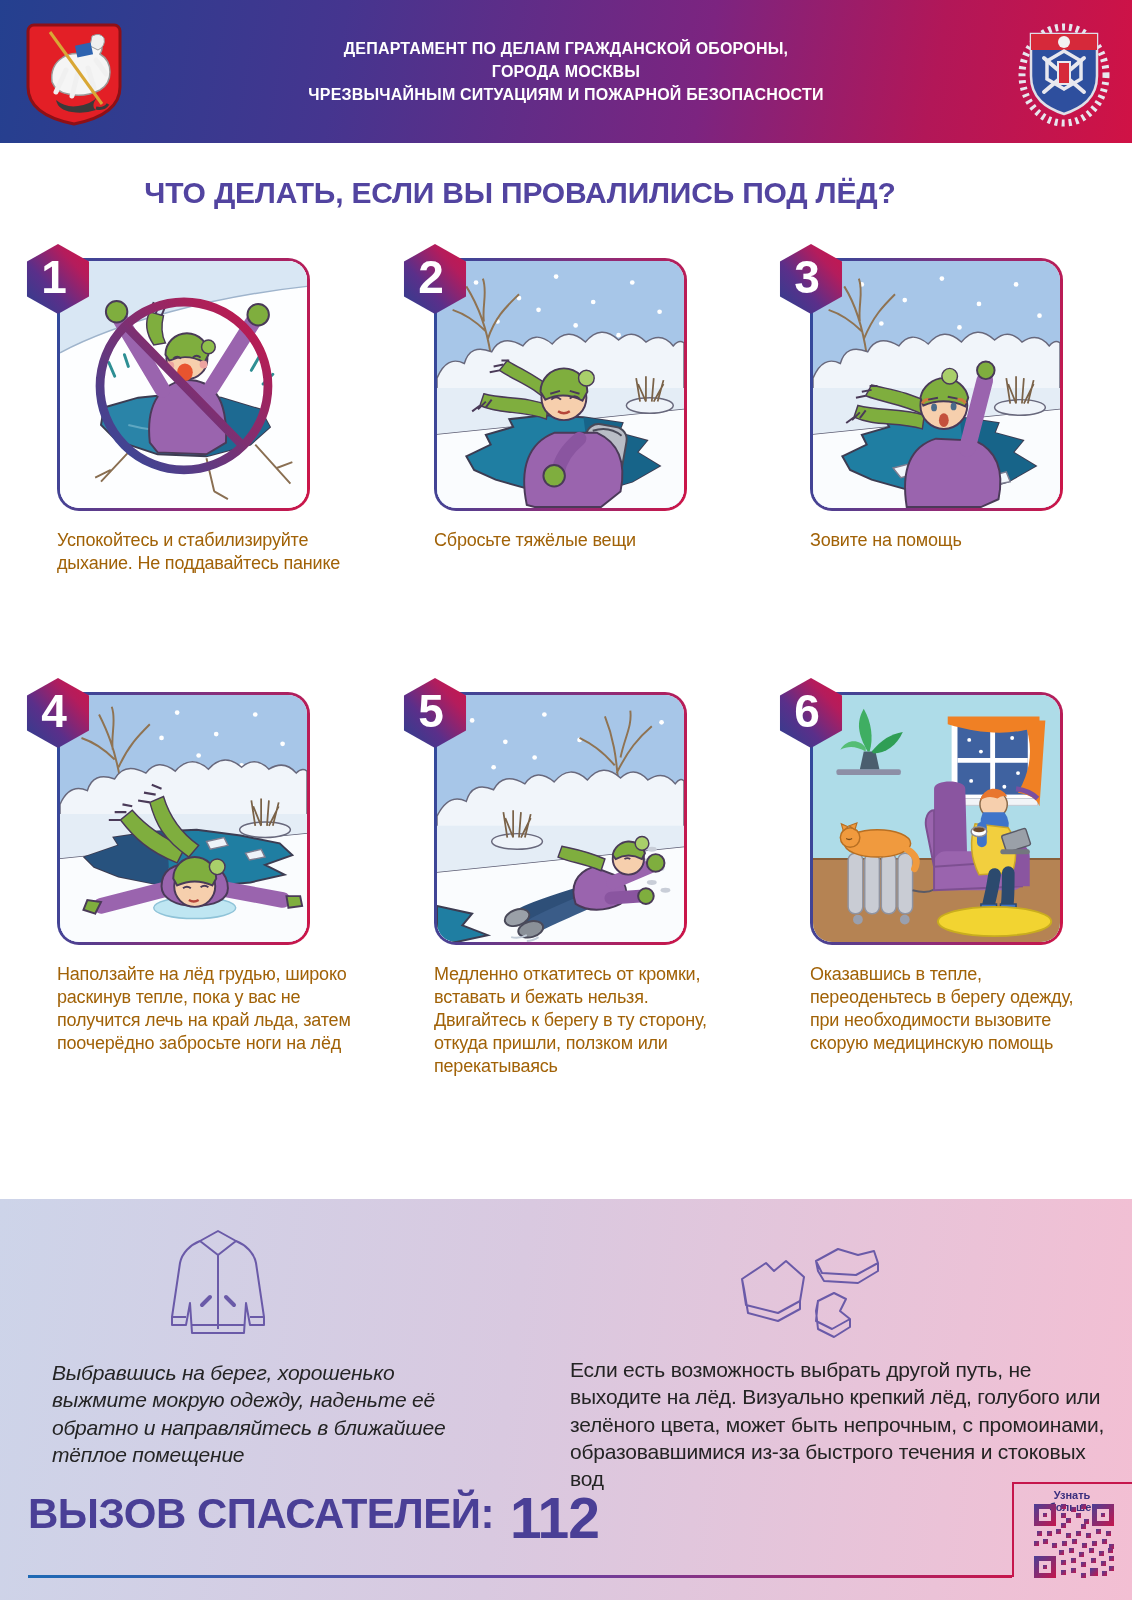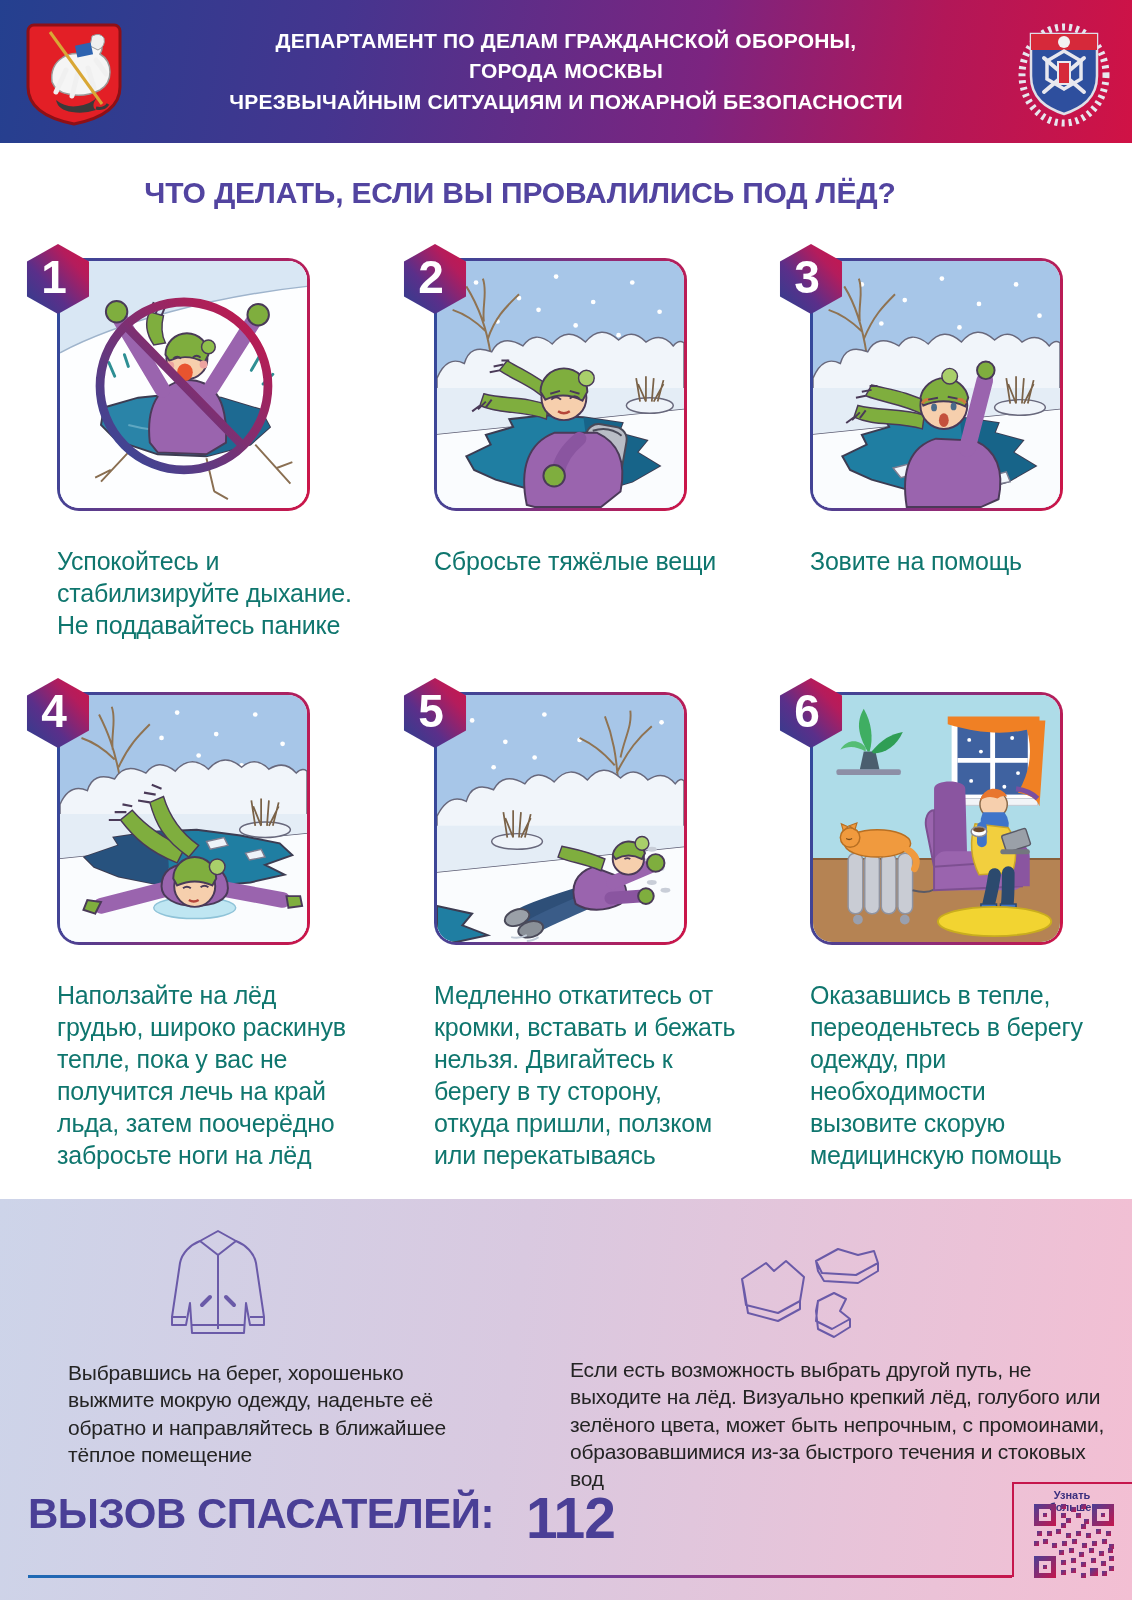--- a/index.html
+++ b/index.html
@@ -8,21 +8,21 @@
     position:relative; width:1132px; height:1600px; overflow:hidden;
     background:#ffffff; font-family:"Liberation Sans", sans-serif;
   }
 
   
   .header {
     position:absolute; left:0; top:0; width:1132px; height:143px;
     background:linear-gradient(100deg,#24408f 0%,#45358f 30%,#7c2480 62%,#b21758 82%,#d01245 100%);
     display:flex; align-items:center; justify-content:center;
   }
-  .header-title { color:#ffffff; font-weight:bold; font-size:21px; line-height:1.45;
+  .header-title { color:#ffffff; font-weight:bold; font-size:16px; line-height:1.45;
     text-align:center; letter-spacing:.2px; }
   .emblem-left  { position:absolute; left:26px;  top:22px; }
   .emblem-right { position:absolute; right:18px; top:18px; }
 
   
   .main-title {
     position:absolute; left:0; top:176px; width:1040px; text-align:center;
     color:#5244a0; font-size:30px; font-weight:bold; letter-spacing:-.2px;
   }
 
@@ -41,39 +41,39 @@
   .panel-inner { width:100%; height:100%; border-radius:19px; overflow:hidden; background:#fff; }
   .panel-inner svg { display:block; }
   .badge {
     position:absolute; left:-32px; top:-17px; width:66px; height:76px;
     clip-path:polygon(50% 4%, 97% 27%, 97% 73%, 50% 96%, 3% 73%, 3% 27%);
     background:linear-gradient(48deg,#27428f 0%,#5a2f8a 38%,#b41c5c 72%,#cf1547 100%);
     display:flex; align-items:center; justify-content:center;
   }
   .badge span { color:#fff; font-size:46px; font-weight:bold; margin-left:-8px; margin-top:-4px; }
   .caption {
-    margin-top:34px; width:305px; color:#0f766e; font-size:25px; line-height:1.28;
+    margin-top:18px; width:305px; color:#a16207; font-size:18px; line-height:1.28;
     letter-spacing:-.2px;
   }
   .step-6 .caption { width:285px; }
 
   
   .bottom {
     position:absolute; left:0; top:1199px; width:1132px; height:401px;
     background:linear-gradient(97deg,#cdd4e9 0%,#d9c9e0 45%,#f3bfd3 100%);
   }
   .tip-icon-jacket { position:absolute; left:168px; top:30px; }
   .tip-icon-ice    { position:absolute; left:722px; top:40px; }
-  .tip-text-1 { position:absolute; left:68px;  top:160px; width:395px; }
+  .tip-text-1 { position:absolute; left:52px;  top:160px; width:395px;font-style:italic; }
   .tip-text-2 { position:absolute; left:570px; top:157px; width:540px; }
   .tip-text { color:#242424; font-size:21px; line-height:1.3; letter-spacing:-.2px; }
 
   
   .call-row {
-    position:absolute; left:28px; top:1493px; display:flex; align-items:flex-end; gap:32px;
+    position:absolute; left:28px; top:1493px; display:flex; align-items:flex-end; gap:16px;
     color:#4a3f96;
   }
   .call-label  { font-size:42px; font-weight:bold; letter-spacing:-.5px; line-height:1; padding-bottom:5px; }
   .call-number { font-size:57px; font-weight:bold; line-height:.78; letter-spacing:-1px; }
   .footer-line {
     position:absolute; left:28px; top:1575px; width:984px; height:3px;
     background:linear-gradient(90deg,#1d69b4 0%,#6b3f9e 55%,#c6164c 100%);
   }
   .qr-bracket-v { position:absolute; left:1012px; top:1482px; width:2px; height:95px; background:#c6164c; }
   .qr-bracket-h { position:absolute; left:1012px; top:1482px; width:120px; height:2px; background:#c6164c; }

